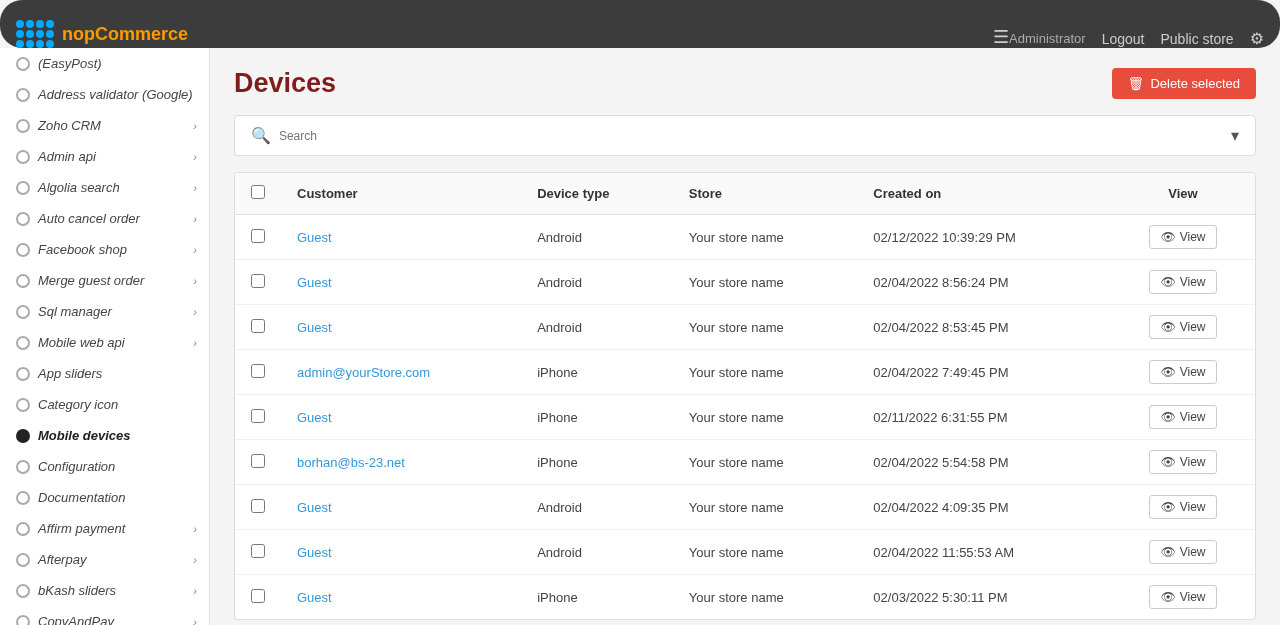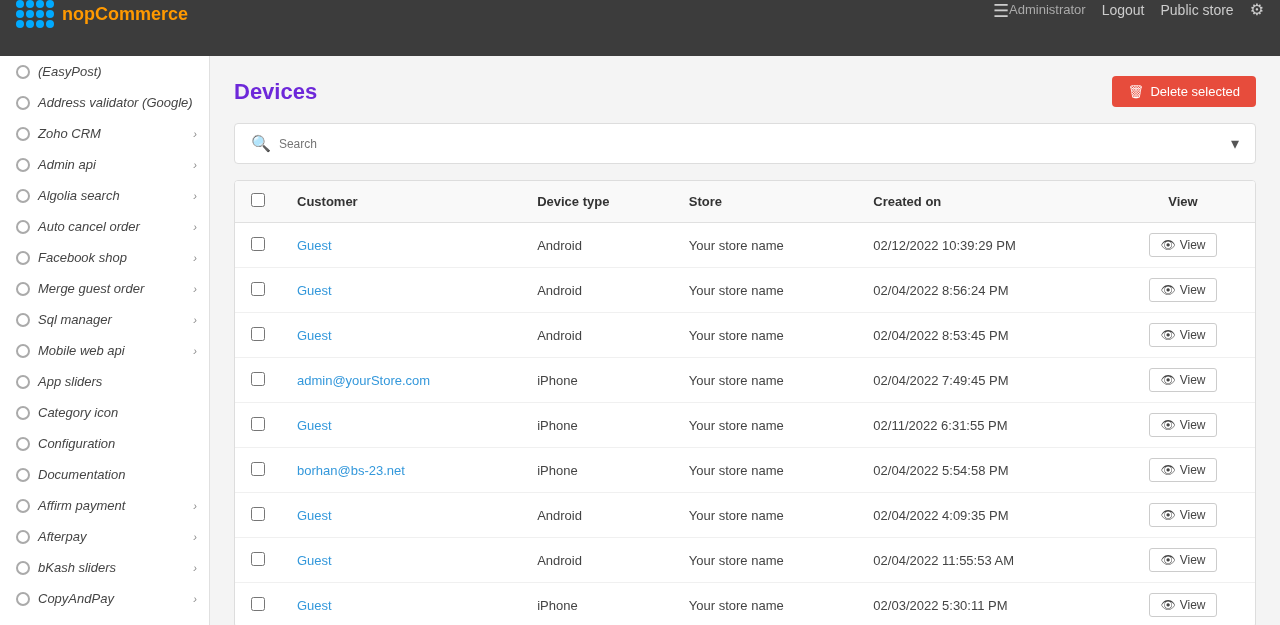--- a/index.html
+++ b/index.html
@@ -3,24 +3,25 @@
   <meta charset="utf-8">
   <style>
     * { box-sizing: border-box; margin: 0; padding: 0; }
     body { font-family: 'Segoe UI', Arial, sans-serif; font-size: 14px; background: #f4f4f4; display: flex; flex-direction: column; height: 625px; overflow: hidden; }
 
     
     .header {
       background: #3c3c3c;
       color: #fff;
       display: flex;
-      align-items: flex-start;
+      align-items: flex-end;
       padding: 0 16px;
-      height: 56px;
+      height: 48px;
       flex-shrink: 0;
+      border-radius: 22px;
     }
     .header-logo {
       display: flex;
       align-items: center;
       gap: 8px;
       flex: 1;
     }
     .logo-dots {
       display: grid;
       grid-template-columns: repeat(4, 8px);
@@ -83,21 +84,21 @@
       overflow-y: auto;
       padding: 20px 24px;
       background: #f4f4f4;
     }
     .page-header {
       display: flex;
       align-items: center;
       justify-content: space-between;
       margin-bottom: 16px;
     }
-    .page-title { font-size: 22px; font-weight: 600; color: #6d28d9; }
+    .page-title { font-size: 27px; font-weight: 600; color: #7f1d1d; }
     .btn-delete {
       background: #e74c3c;
       color: #fff;
       border: none;
       padding: 8px 16px;
       border-radius: 4px;
       cursor: pointer;
       font-size: 13px;
       display: flex;
       align-items: center;
@@ -259,20 +260,25 @@
     <span class="arrow">›</span>
   </div>
       <div class="sidebar-item">
     <span class="circle" style="width: 14px; height: 14px; border-radius: 50%; border: 2px solid rgb(170, 170, 170); background: transparent; margin-right: 8px; flex-shrink: 0; display: inline-block;"></span>
     <span>App sliders</span>
 
   </div>
       <div class="sidebar-item">
     <span class="circle" style="width: 14px; height: 14px; border-radius: 50%; border: 2px solid rgb(170, 170, 170); background: transparent; margin-right: 8px; flex-shrink: 0; display: inline-block;"></span>
     <span>Category icon</span>
+
+  </div>
+      <div class="sidebar-item active">
+    <span class="circle" style="width: 14px; height: 14px; border-radius: 50%; border: 2px solid rgb(34, 34, 34); background: rgb(34, 34, 34); margin-right: 8px; flex-shrink: 0; display: inline-block;"></span>
+    <span>Mobile devices</span>
 
   </div>
       <div class="sidebar-item">
     <span class="circle" style="width: 14px; height: 14px; border-radius: 50%; border: 2px solid rgb(170, 170, 170); background: transparent; margin-right: 8px; flex-shrink: 0; display: inline-block;"></span>
     <span>Configuration</span>
 
   </div>
       <div class="sidebar-item">
     <span class="circle" style="width: 14px; height: 14px; border-radius: 50%; border: 2px solid rgb(170, 170, 170); background: transparent; margin-right: 8px; flex-shrink: 0; display: inline-block;"></span>
     <span>Documentation</span>

